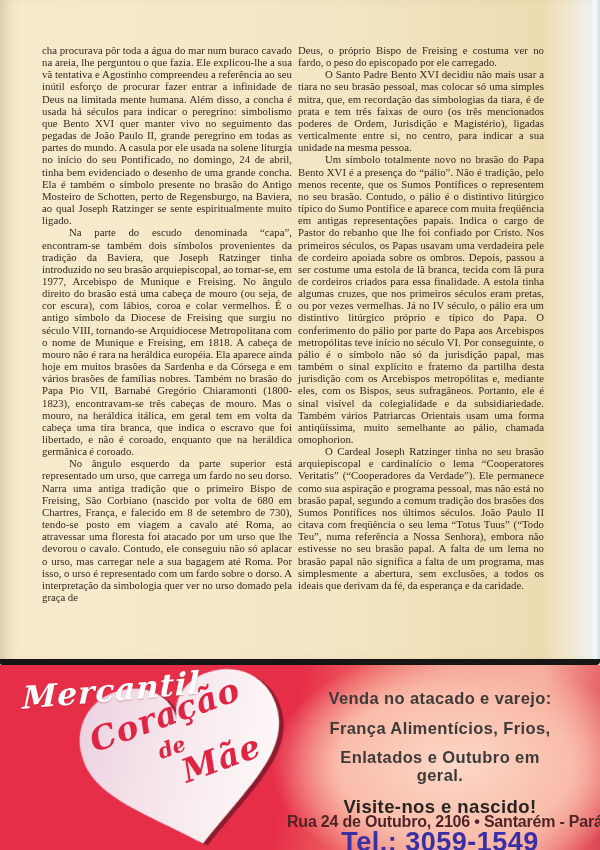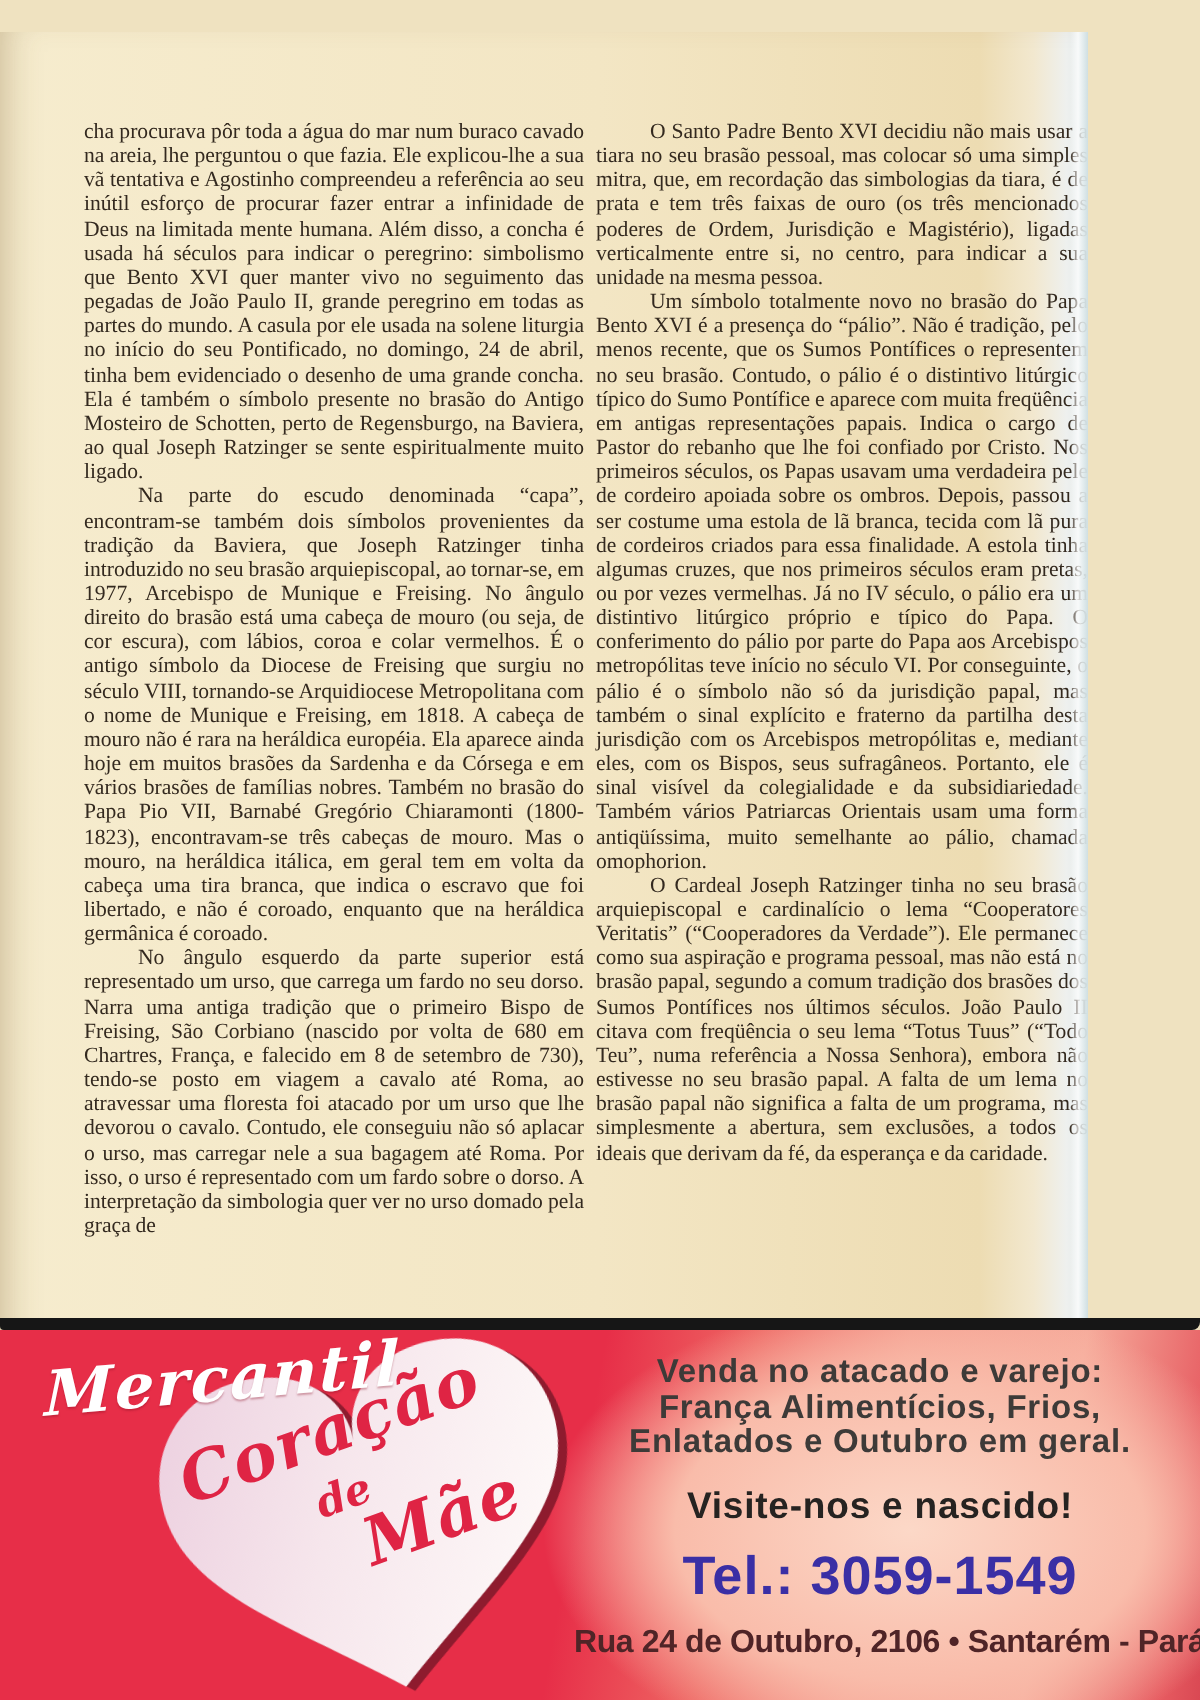--- a/index.html
+++ b/index.html
@@ -3,24 +3,23 @@
 <meta charset="utf-8">
 <style>
   html,body{margin:0;padding:0;}
   body{
     width:600px;height:850px;position:relative;overflow:hidden;
     background:#efe2c0;
     font-family:"Liberation Serif",serif;
   }
   
   .paper{
-    position:absolute;left:0;top:16px;width:516px;height:660px;
+    position:absolute;left:0;top:0;width:600px;height:660px;
     background:linear-gradient(to right,#f6ecce 0%,#f3e6c4 55%,#eddcb2 90%,#f2e8cf 95%,#eef0ee 98%,#dfe8ea 100%);
     box-shadow:inset 14px 0 18px -12px rgba(120,90,40,.35);
-    padding-left:28px;
   }
   .scan-edge-right{
     position:absolute;right:0;top:0;width:9px;height:660px;
     background:linear-gradient(to right,rgba(255,255,255,0),rgba(255,255,255,.75) 45%,#cfdfe2 100%);
   }
   .article{
     position:absolute;left:42px;top:44px;width:502px;height:615px;
     display:flex;gap:6px;overflow:hidden;
     font-size:10.8px;line-height:12.15px;color:#33291f;
     text-align:justify;word-spacing:-0.3px;
@@ -59,40 +58,41 @@
     color:#df2444;font-family:"DejaVu Serif",serif;font-style:italic;font-weight:600;
     pointer-events:none;
   }
   .hl1{position:absolute;top:26px;left:24px;font-size:33px;letter-spacing:1px;}
   .hl2{position:absolute;top:66px;left:84px;font-size:21px;}
   .hl3{position:absolute;top:86px;left:100px;font-size:33px;letter-spacing:1px;}
   .ad-copy{
     position:absolute;left:308px;top:13px;width:264px;z-index:3;
     text-align:center;font-family:"Liberation Sans",sans-serif;
   }
-  .offer{font-size:16.5px;font-weight:600;color:#3d3a38;line-height:17.5px;letter-spacing:0.4px;margin:0;}
+  .offer{font-size:16.5px;font-weight:600;color:#3d3a38;line-height:17.5px;letter-spacing:0.4px;margin:12px;}
   .cta{margin:11px 0 0 0;font-size:18.5px;font-weight:bold;color:#262321;letter-spacing:0.4px;}
   .phone{margin:9px 0 0 0;font-size:27px;font-weight:bold;color:#3a2fa5;letter-spacing:0.5px;}
   .address{
     position:absolute;left:287px;top:148px;z-index:4;
     font-family:"Liberation Sans",sans-serif;font-size:16px;font-weight:bold;
     color:#4f2427;white-space:nowrap;letter-spacing:-0.2px;
   }
 </style>
 </head>
 <body>
 
 <div class="paper">
   <div class="article">
     <div class="col">
       <p class="cont">cha procurava pôr toda a água do mar num buraco cavado na areia, lhe perguntou o que fazia. Ele explicou-lhe a sua vã tentativa e Agostinho compreendeu a referência ao seu inútil esforço de procurar fazer entrar a infinidade de Deus na limitada mente humana. Além disso, a concha é usada há séculos para indicar o peregrino: simbolismo que Bento XVI quer manter vivo no seguimento das pegadas de João Paulo II, grande peregrino em todas as partes do mundo. A casula por ele usada na solene liturgia no início do seu Pontificado, no domingo, 24 de abril, tinha bem evidenciado o desenho de uma grande concha. Ela é também o símbolo presente no brasão do Antigo Mosteiro de Schotten, perto de Regensburgo, na Baviera, ao qual Joseph Ratzinger se sente espiritualmente muito ligado.</p>
       <p>Na parte do escudo denominada “capa”, encontram-se também dois símbolos provenientes da tradição da Baviera, que Joseph Ratzinger tinha introduzido no seu brasão arquiepiscopal, ao tornar-se, em 1977, Arcebispo de Munique e Freising. No ângulo direito do brasão está uma cabeça de mouro (ou seja, de cor escura), com lábios, coroa e colar vermelhos. É o antigo símbolo da Diocese de Freising que surgiu no século VIII, tornando-se Arquidiocese Metropolitana com o nome de Munique e Freising, em 1818. A cabeça de mouro não é rara na heráldica européia. Ela aparece ainda hoje em muitos brasões da Sardenha e da Córsega e em vários brasões de famílias nobres. Também no brasão do Papa Pio VII, Barnabé Gregório Chiaramonti (1800-1823), encontravam-se três cabeças de mouro. Mas o mouro, na heráldica itálica, em geral tem em volta da cabeça uma tira branca, que indica o escravo que foi libertado, e não é coroado, enquanto que na heráldica germânica é coroado.</p>
       <p>No ângulo esquerdo da parte superior está representado um urso, que carrega um fardo no seu dorso. Narra uma antiga tradição que o primeiro Bispo de Freising, São Corbiano (nascido por volta de 680 em Chartres, França, e falecido em 8 de setembro de 730), tendo-se posto em viagem a cavalo até Roma, ao atravessar uma floresta foi atacado por um urso que lhe devorou o cavalo. Contudo, ele conseguiu não só aplacar o urso, mas carregar nele a sua bagagem até Roma. Por isso, o urso é representado com um fardo sobre o dorso. A interpretação da simbologia quer ver no urso domado pela graça de</p>
     </div>
     <div class="col right">
+      <p class="cont">Deus, o próprio Bispo de Freising e costuma ver no fardo, o peso do episcopado por ele carregado.</p>
       <p>O Santo Padre Bento XVI decidiu não mais usar a tiara no seu brasão pessoal, mas colocar só uma simples mitra, que, em recordação das simbologias da tiara, é de prata e tem três faixas de ouro (os três mencionados poderes de Ordem, Jurisdição e Magistério), ligadas verticalmente entre si, no centro, para indicar a sua unidade na mesma pessoa.</p>
       <p>Um símbolo totalmente novo no brasão do Papa Bento XVI é a presença do “pálio”. Não é tradição, pelo menos recente, que os Sumos Pontífices o representem no seu brasão. Contudo, o pálio é o distintivo litúrgico típico do Sumo Pontífice e aparece com muita freqüência em antigas representações papais. Indica o cargo de Pastor do rebanho que lhe foi confiado por Cristo. Nos primeiros séculos, os Papas usavam uma verdadeira pele de cordeiro apoiada sobre os ombros. Depois, passou a ser costume uma estola de lã branca, tecida com lã pura de cordeiros criados para essa finalidade. A estola tinha algumas cruzes, que nos primeiros séculos eram pretas, ou por vezes vermelhas. Já no IV século, o pálio era um distintivo litúrgico próprio e típico do Papa. O conferimento do pálio por parte do Papa aos Arcebispos metropólitas teve início no século VI. Por conseguinte, o pálio é o símbolo não só da jurisdição papal, mas também o sinal explícito e fraterno da partilha desta jurisdição com os Arcebispos metropólitas e, mediante eles, com os Bispos, seus sufragâneos. Portanto, ele é sinal visível da colegialidade e da subsidiariedade. Também vários Patriarcas Orientais usam uma forma antiqüíssima, muito semelhante ao pálio, chamada omophorion.</p>
       <p>O Cardeal Joseph Ratzinger tinha no seu brasão arquiepiscopal e cardinalício o lema “Cooperatores Veritatis” (“Cooperadores da Verdade”). Ele permanece como sua aspiração e programa pessoal, mas não está no brasão papal, segundo a comum tradição dos brasões dos Sumos Pontífices nos últimos séculos. João Paulo II citava com freqüência o seu lema “Totus Tuus” (“Todo Teu”, numa referência a Nossa Senhora), embora não estivesse no seu brasão papal. A falta de um lema no brasão papal não significa a falta de um programa, mas simplesmente a abertura, sem exclusões, a todos os ideais que derivam da fé, da esperança e da caridade.</p>
     </div>
   </div>
   <div class="scan-edge-right"></div>
 </div>
 
 <div class="ad-rule"></div>
 

